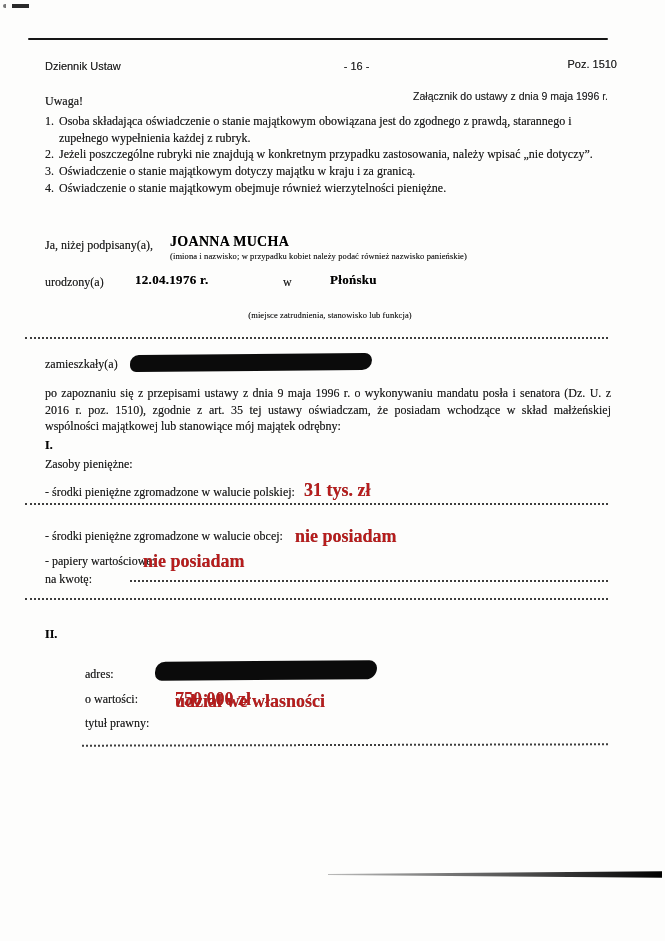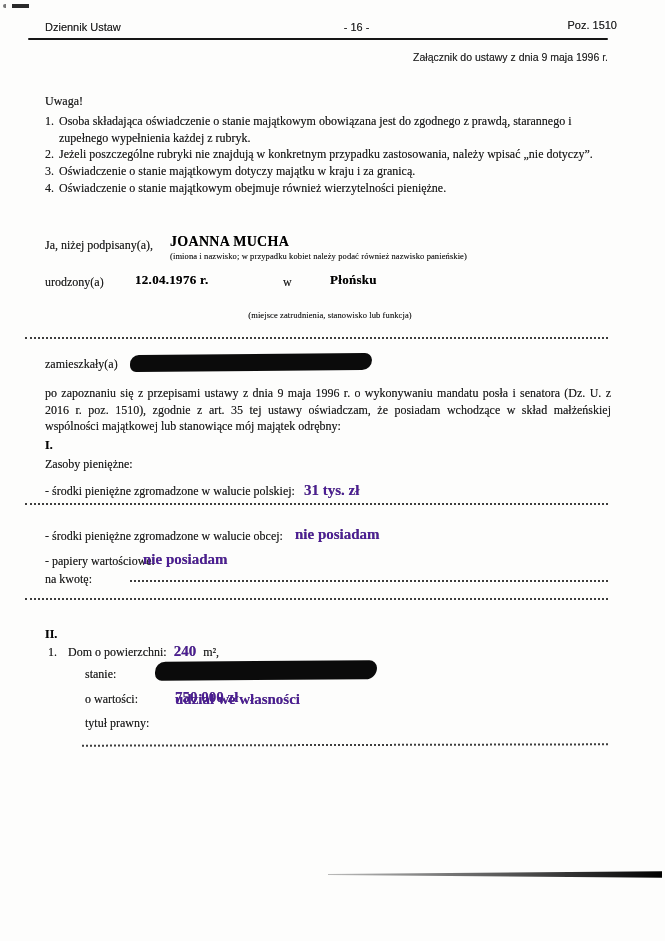--- a/index.html
+++ b/index.html
@@ -6,39 +6,39 @@
   .page{
     position:relative;
     width:665px;height:941px;
     margin:0 auto;
     background:#fdfdfc;
     font-family:"Liberation Serif", serif;
     color:#1b1b1b;
     overflow:hidden;
     text-shadow:0 0 .5px rgba(25,25,25,.55);
   }
-  .sans{font-family:"Liberation Sans", sans-serif;}
+  .sans{font-family:"Liberation Sans", sans-serif;margin-top:39px;}
   .abs{position:absolute;}
   .b{font-weight:700;color:#050505;}
   .small{font-size:8.5px;letter-spacing:.1px;}
   .body-txt{font-size:12px;line-height:16.5px;}
   
   .hdr{font-size:11px;top:21px;color:#222;}
   .hdr-rule{left:28px;top:38px;width:580px;height:2px;background:#161616;border-radius:1px;}
   .attachment{right:57px;top:51px;font-size:10.5px;color:#2a2a2a;}
   
   .notice{left:45px;top:93px;width:565px;font-size:12px;line-height:16.8px;}
   .notice-title{margin-bottom:3px;}
   .n-item{display:flex;}
   .n-num{width:14px;flex:0 0 14px;}
   .n-txt{flex:1;}
   
   .doc-title{left:0;right:0;top:198px;text-align:center;font-size:15.5px;font-weight:700;color:#000;word-spacing:6px;letter-spacing:.3px;}
   
-  .val{font-weight:700;color:#4c1d95;font-size:15px;}
+  .val{font-weight:700;color:#b91c1c;font-size:18px;}
   .bigval{font-weight:700;color:#000;font-size:14px;letter-spacing:.3px;}
   
   .dotline{height:0;border-top:2px dotted #3d3d3d;}
   
   .redact{background:#0b0b0b;border-radius:9px 7px 10px 6px;}
   
   .artifact-top{left:3px;top:4px;width:40px;height:4px;
     background:linear-gradient(to right,#777 0 3px,transparent 3px 9px,#2a2a2a 9px 26px,transparent 26px);
     border-radius:2px;}
   .artifact-bottom{left:328px;top:871px;width:334px;height:7px;
@@ -115,28 +115,22 @@
   <div class="abs body-txt" style="left:45px;top:553px;">- papiery wartościowe:</div>
   <div class="abs val" style="left:143px;top:551px;">nie posiadam</div>
 
   <div class="abs body-txt" style="left:45px;top:571px;">na kwotę:</div>
   <div class="abs dotline" style="left:130px;top:580px;width:478px;"></div>
 
   <div class="abs dotline" style="left:25px;top:598px;width:583px;"></div>
 
   <div class="abs body-txt b" style="left:45px;top:626px;">II.</div>
 
-  <div class="abs body-txt" style="left:48px;top:643px;">
-    <span>1.</span>
-    <span style="margin-left:8px;">Dom o powierzchni:</span>
-    <span class="val" style="margin-left:4px;">240</span>
-    <span style="margin-left:4px;">m²,</span>
-  </div>
 
-  <div class="abs body-txt" style="left:85px;top:666px;">stanie:</div>
+  <div class="abs body-txt" style="left:85px;top:666px;">adres:</div>
   <div class="abs redact" style="left:155px;top:661px;width:222px;height:19px;transform:rotate(-.4deg);border-radius:11px 8px 12px 7px;"></div>
 
   <div class="abs body-txt" style="left:85px;top:691px;">o wartości:</div>
   <div class="abs val" style="left:175px;top:689px;">750 000 zł</div>
 
   <div class="abs body-txt" style="left:85px;top:715px;">tytuł prawny:</div>
   <div class="abs val" style="left:175px;top:691px;">udział we własności</div>
 
   <div class="abs dotline" style="left:82px;top:744px;width:526px;transform:rotate(-.15deg);"></div>
 

